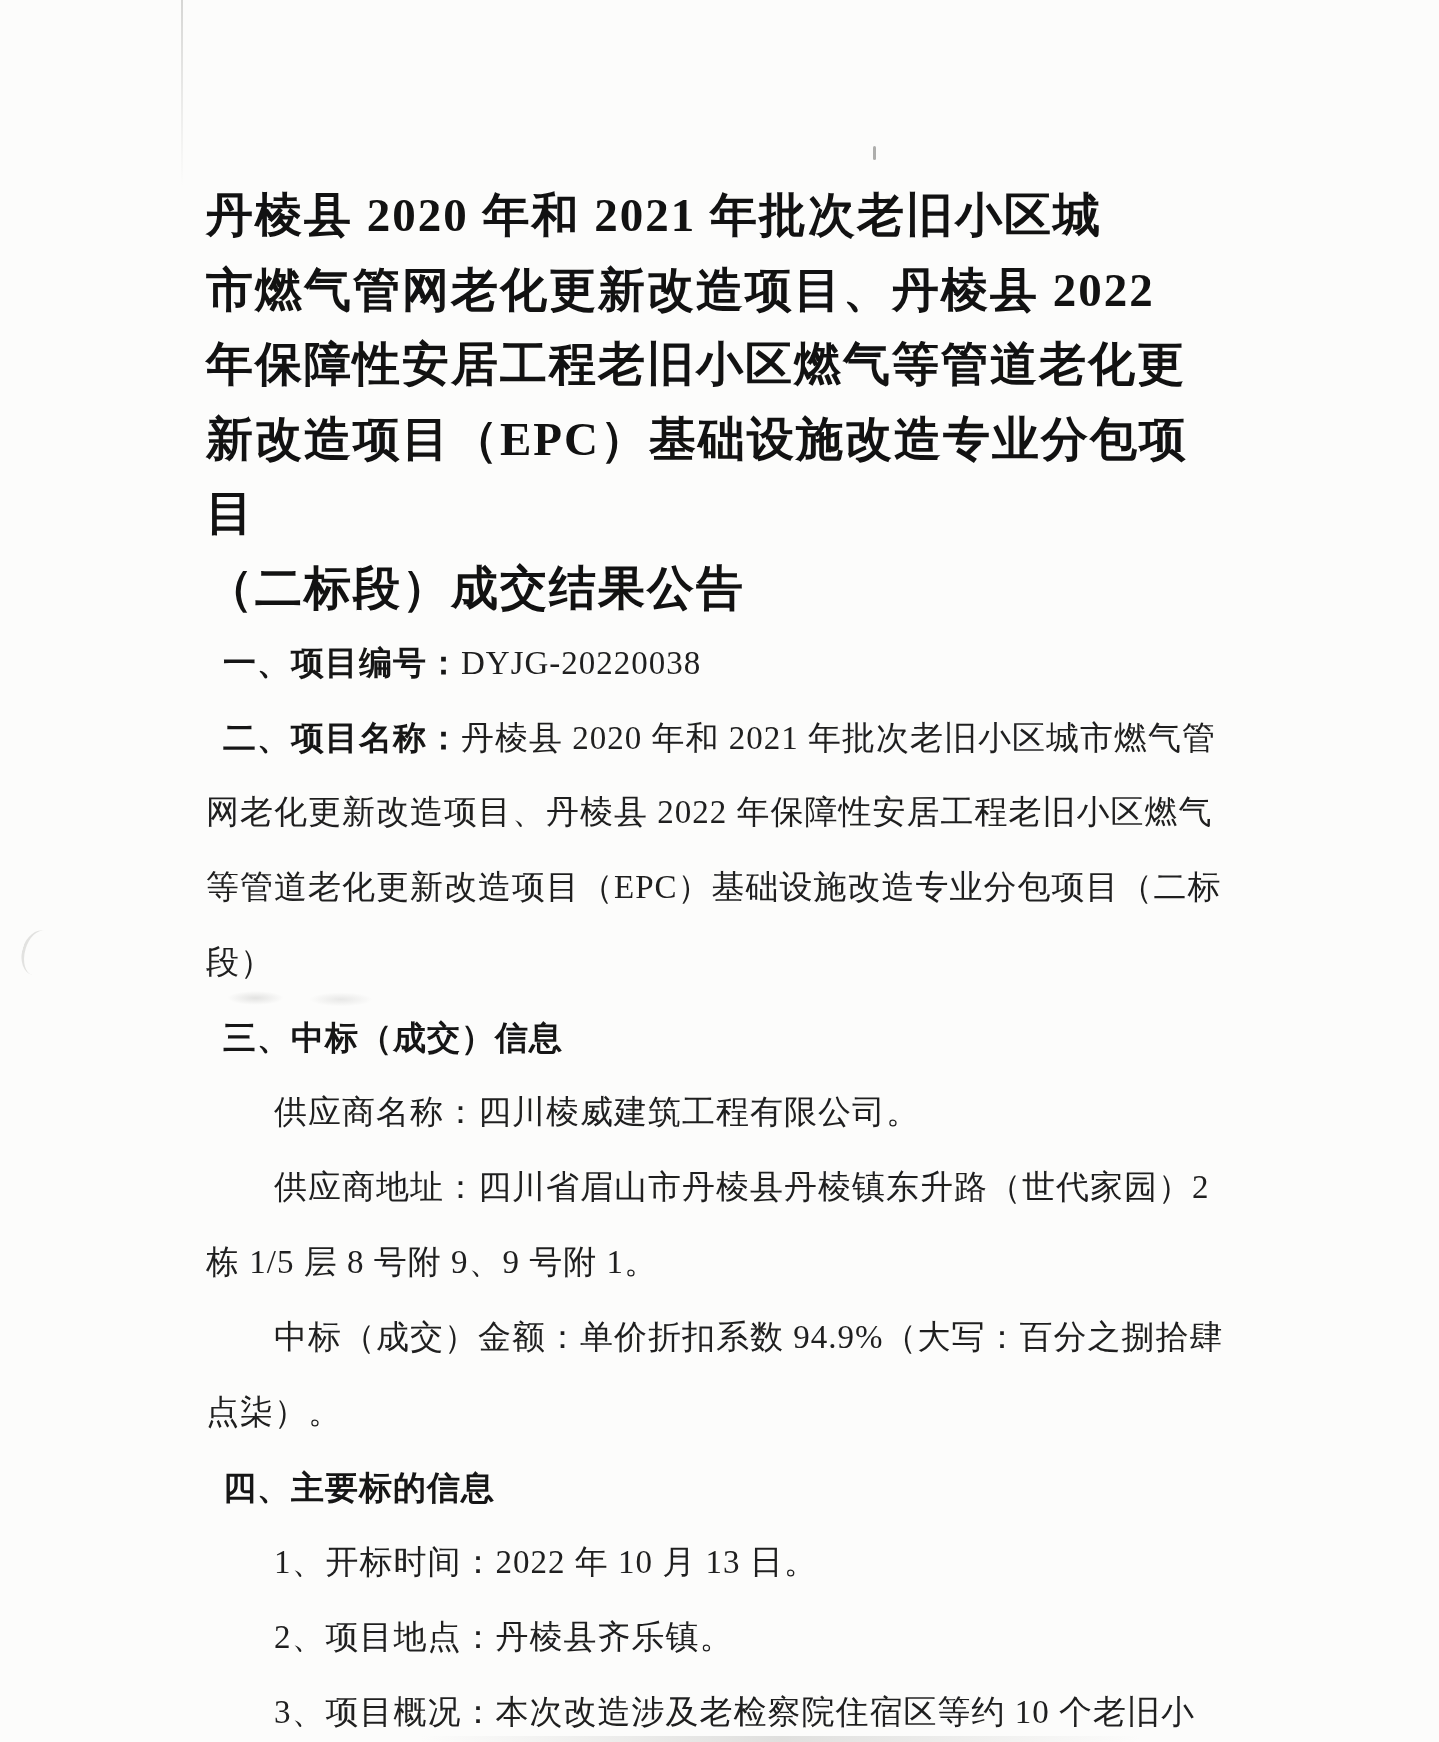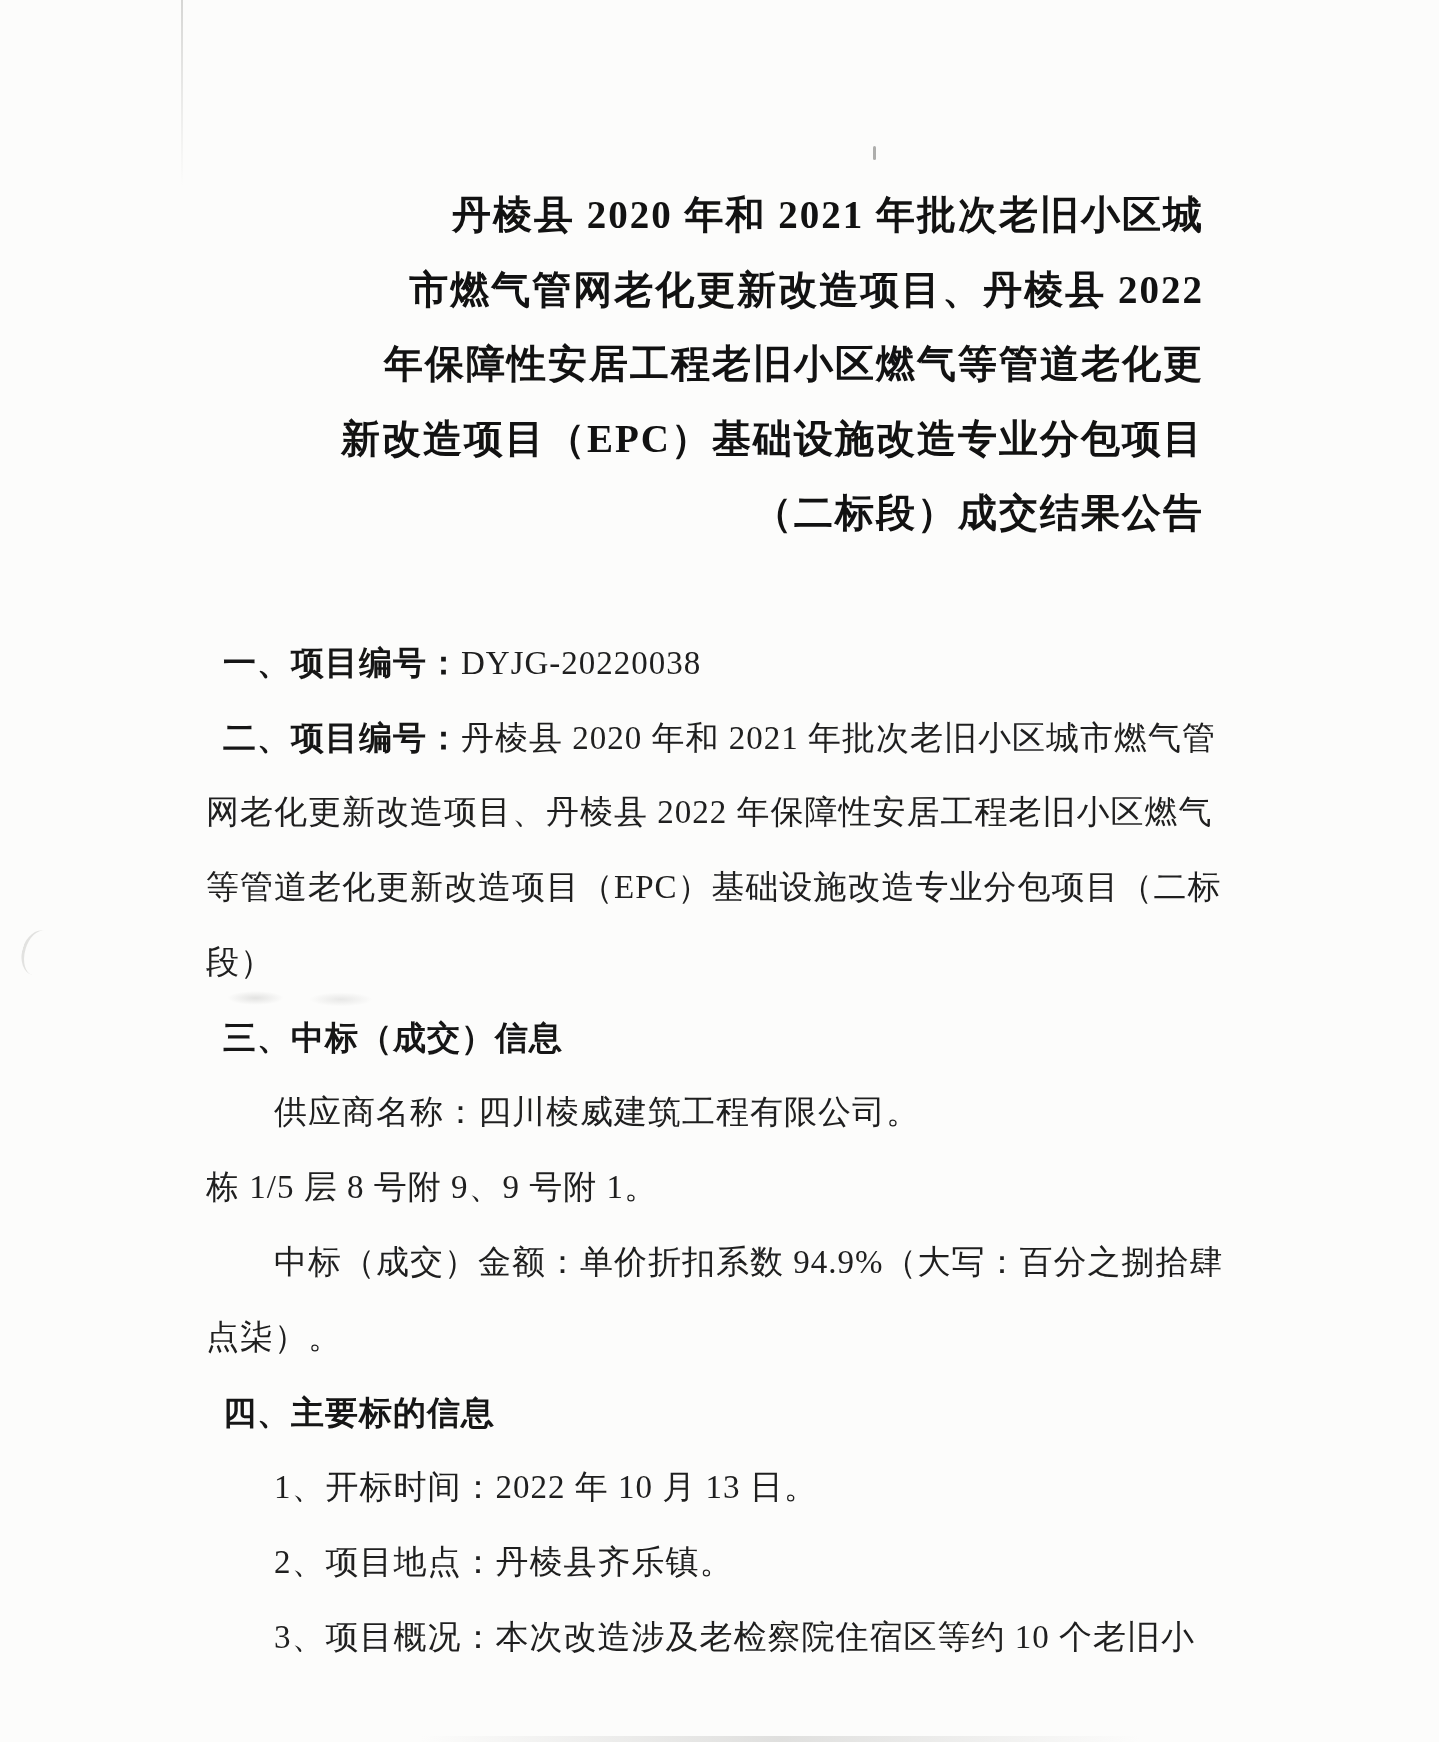--- a/index.html
+++ b/index.html
@@ -14,24 +14,24 @@
     background: #fcfcfb;
     overflow: hidden;
     font-family: "Liberation Serif", serif;
   }
   
   .title-block {
     position: absolute;
     left: 206px;
     top: 178px;
     width: 998px;
-    text-align: right;
+    text-align: left;
     font-family: "Liberation Serif", serif;
     font-weight: 700;
-    font-size: 39px;
+    font-size: 47px;
     line-height: 74.5px;
     letter-spacing: 2px;
     color: #121212;
   }
   .body-block {
     position: absolute;
     left: 206px;
     top: 625px;
     width: 1010px;
     font-size: 33px;
@@ -115,26 +115,27 @@
   <div class="title-block">
     <div class="title-line">丹棱县 2020 年和 2021 年批次老旧小区城</div>
     <div class="title-line">市燃气管网老化更新改造项目、丹棱县 2022</div>
     <div class="title-line">年保障性安居工程老旧小区燃气等管道老化更</div>
     <div class="title-line">新改造项目（EPC）基础设施改造专业分包项目</div>
     <div class="title-line">（二标段）成交结果公告</div>
   </div>
 
   <div class="body-block">
     <div class="line"><span class="sec-label">一、项目编号：</span><span class="body-text">DYJG-20220038</span></div>
-    <div class="line"><span class="sec-label">二、项目编号：</span><span class="body-text">丹棱县 2020 年和 2021 年批次老旧小区城市燃气管</span></div>
+    <div class="line"><span class="sec-label">二、项目名称：</span><span class="body-text">丹棱县 2020 年和 2021 年批次老旧小区城市燃气管</span></div>
     <div class="line"><span class="body-text">网老化更新改造项目、丹棱县 2022 年保障性安居工程老旧小区燃气</span></div>
     <div class="line"><span class="body-text">等管道老化更新改造项目（EPC）基础设施改造专业分包项目（二标</span></div>
     <div class="line"><span class="body-text">段）</span></div>
     <div class="line"><span class="sec-label">三、中标（成交）信息</span></div>
     <div class="line indent"><span class="body-text">供应商名称：四川棱威建筑工程有限公司。</span></div>
+    <div class="line indent"><span class="body-text">供应商地址：四川省眉山市丹棱县丹棱镇东升路（世代家园）2</span></div>
     <div class="line"><span class="body-text">栋 1/5 层 8 号附 9、9 号附 1。</span></div>
     <div class="line indent"><span class="body-text">中标（成交）金额：单价折扣系数 94.9%（大写：百分之捌拾肆</span></div>
     <div class="line"><span class="body-text">点柒）。</span></div>
     <div class="line"><span class="sec-label">四、主要标的信息</span></div>
     <div class="line indent"><span class="body-text">1、开标时间：2022 年 10 月 13 日。</span></div>
     <div class="line indent"><span class="body-text">2、项目地点：丹棱县齐乐镇。</span></div>
     <div class="line indent"><span class="body-text">3、项目概况：本次改造涉及老检察院住宿区等约 10 个老旧小</span></div>
   </div>
 
 </div>

